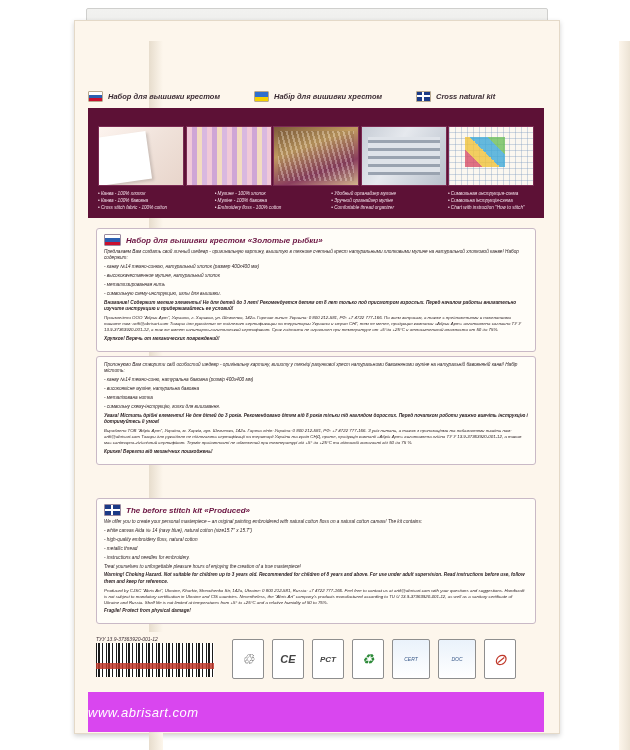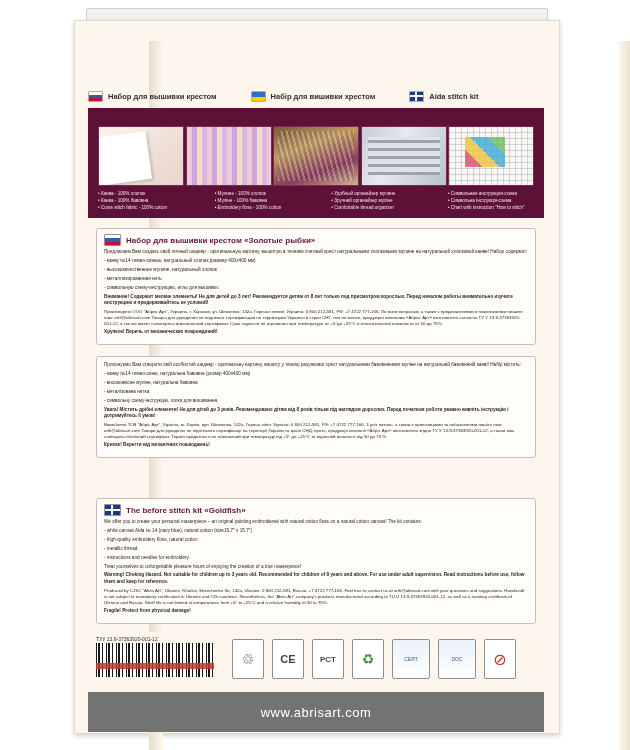--- a/index.html
+++ b/index.html
@@ -6,20 +6,21 @@
   body{
     width:630px;height:750px;
     background:#ffffff;
     font-family:"Liberation Sans", sans-serif;
     overflow:hidden;
   }
   .page{
     position:relative;
     width:630px;height:750px;
     background:#ffffff;
+    font-style:italic;
   }
   
   .pack{
     position:absolute;left:74px;top:20px;width:484px;height:712px;
     background:#fdf6ec;
     border:1px solid #e4d9c8;
     box-shadow:0 2px 5px rgba(0,0,0,.18);
   }
   
   .hangtab{
@@ -131,21 +132,21 @@
      repeating-linear-gradient(90deg,#1a1a1a 0 1px,#fff 1px 2px,#1a1a1a 2px 4px,#fff 4px 6px,#1a1a1a 6px 7px,#fff 7px 10px);
      position:relative;}
   .barcode:after{content:"";position:absolute;left:0;bottom:8px;width:100%;height:6px;background:#c0392b;opacity:.85;}
   .iconrow{position:absolute;left:232px;top:634px;width:300px;height:50px;display:flex;align-items:center;gap:8px;}
   .ico{width:30px;height:38px;border:1px solid #8e8e8e;background:#ffffff;display:flex;align-items:center;justify-content:center;font-size:14px;color:#444;border-radius:2px;}
   .ico.cert{width:38px;height:40px;background:linear-gradient(to bottom,#eaf2fb,#ffffff);font-size:5px;color:#3a5a8a;padding:2px;box-sizing:border-box;text-align:center;line-height:6px;}
   .ico.no{color:#c0392b;}
   
   .footer{
     position:absolute;left:88px;top:692px;width:456px;height:40px;
-    background:#737373;display:flex;align-items:center;justify-content:center;
+    background:#d946ef;display:flex;align-items:center;
   }
   .footer .url{color:#ffffff;font-size:13px;letter-spacing:.5px;}
 </style>
 </head>
 <body>
 
 <div class="page">
 
   <div class="hangtab">
     <div class="fold"></div>
@@ -160,21 +161,21 @@
     <div class="langitem">
       <span class="flag flag-ru"></span>
       <span class="langtext">Набор для вышивки крестом</span>
     </div>
     <div class="langitem">
       <span class="flag flag-ua"></span>
       <span class="langtext">Набір для вишивки хрестом</span>
     </div>
     <div class="langitem">
       <span class="flag flag-en"></span>
-      <span class="langtext">Aida stitch kit</span>
+      <span class="langtext">Cross natural kit</span>
     </div>
   </div>
 
   <div class="photopanel">
     <div class="photorow">
       <div class="photo p1"></div>
       <div class="photo p2"></div>
       <div class="photo p3"></div>
       <div class="photo p4"></div>
       <div class="photo p5"></div>
@@ -217,21 +218,21 @@
     <p class="ptext">- металізована нитка</p>
     <p class="ptext">- символьну схему-інструкцію, голки для вишивання.</p>
     <p class="ptext bold">Увага! Містить дрібні елементи! Не для дітей до 3 років. Рекомендовано дітям від 8 років тільки під наглядом дорослих. Перед початком роботи уважно вивчіть інструкцію і дотримуйтесь її умов!</p>
     <p class="ptext small">Вироблено ТОВ "Абріс Арт", Україна, м. Харків, вул. Шевченка, 142а. Гаряча лінія: Україна: 0 800 212-581, РФ: +7 4722 777-166. З усіх питань, а також з пропозиціями та побажаннями пишіть нам: artfi@abrisart.com Товари для рукоділля не підлягають сертифікації на території України та країн СНД, проте, продукція компанії «Абріс Арт» виготовлена згідно ТУ У 13.9-37363920-001-12, а також має санітарно-гігієнічний сертифікат. Термін придатності не обмежений при температурі від +5° до +25°С та відносній вологості від 50 до 75 %.</p>
     <p class="ptext warn">Крихке! Берегти від механічних пошкоджень!</p>
   </div>
 
   <div class="block blk-en">
     <div class="blk-head">
       <span class="badge badge-en"></span>
-      <span class="blk-title"><span>The before stitch kit </span><span class="accent">«Goldfish»</span></span>
+      <span class="blk-title"><span>The before stitch kit </span><span class="accent">«Produced»</span></span>
     </div>
     <p class="ptext">We offer you to create your personal masterpiece – an original painting embroidered with natural cotton floss on a natural cotton canvas! The kit contains:</p>
     <p class="ptext">- white canvas Aida № 14 (navy blue), natural cotton (size15.7" x 15.7")</p>
     <p class="ptext">- high-quality embroidery floss, natural cotton</p>
     <p class="ptext">- metallic thread</p>
     <p class="ptext">- instructions and needles for embroidery.</p>
     <p class="ptext">Treat yourselves to unforgettable pleasure hours of enjoying the creation of a true masterpiece!</p>
     <p class="ptext bold">Warning! Choking Hazard. Not suitable for children up to 3 years old. Recommended for children of 8 years and above. For use under adult supervision. Read instructions before use, follow them and keep for reference.</p>
     <p class="ptext small">Produced by CJSC "Abris Art", Ukraine, Kharkiv, Shevchenko Str, 142a, Ukraine: 0 800 212-581, Russia: +7 4722 777-166. Feel free to contact us at artfi@abrisart.com with your questions and suggestions. Handicraft is not subject to mandatory certification in Ukraine and CIS countries. Nevertheless, the "Abris Art" company's products manufactured according to TU U 13.9-37363920-001-12, as well as a sanitary certificate of Ukraine and Russia. Shelf life is not limited at temperatures from +5° to +25°C and a relative humidity of 50 to 75%.</p>
     <p class="ptext warn">Fragile! Protect from physical damage!</p>

